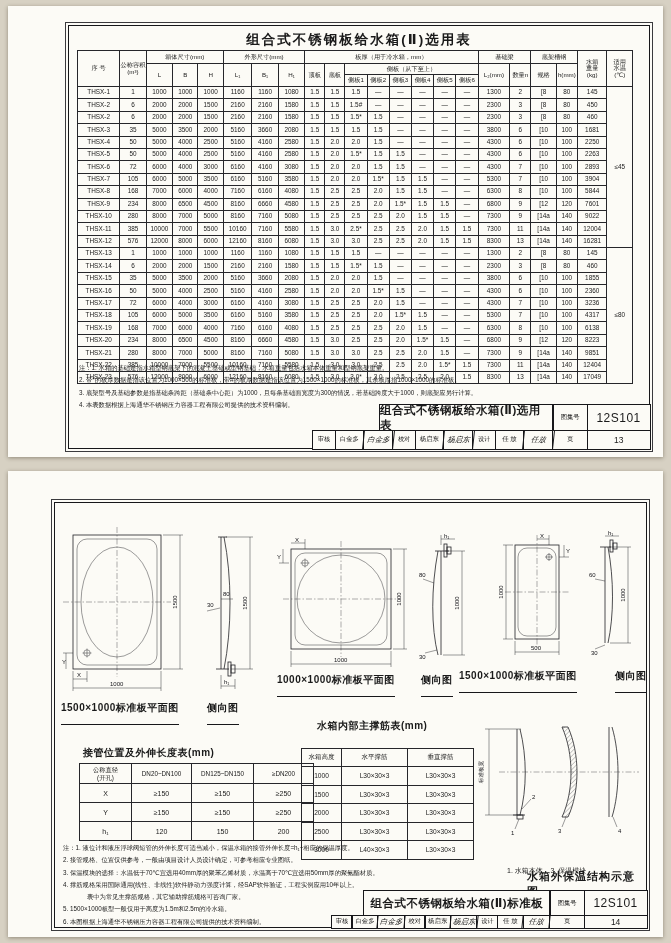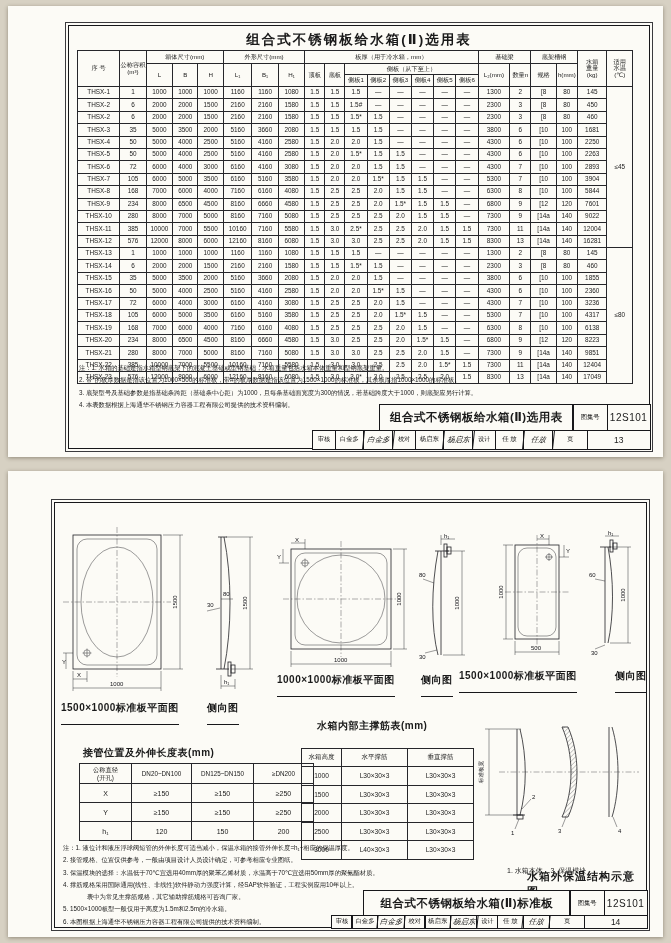--- a/index.html
+++ b/index.html
@@ -25,21 +25,21 @@
   #notes13{left:10px;top:336px;width:565px;}
   #notes14{left:8px;top:339px;width:560px;}
   .nline{white-space:nowrap;}
   .nline.cont{padding-left:24px;}
   
   .tbrow{position:absolute;display:flex;background:#fcfbf6;}
   .tbc{border:1.5px solid #17171a;display:flex;align-items:center;justify-content:center;box-sizing:border-box;margin-left:-1.5px;}
   .tbc:first-child{margin-left:0;}
   .tb-main{flex:1;font-size:11.5px;font-weight:bold;letter-spacing:.5px;}
   .tb-albl{width:36px;font-size:6.3px;}
-  .tb-ano{width:44px;font-size:10px;letter-spacing:.5px;}
+  .tb-ano{width:64px;font-size:12px;letter-spacing:.5px;}
   .sg-l{flex:.8;font-size:6.2px;}
   .sg-n{flex:1;font-size:6.4px;}
   .sg-s{flex:1.05;font-size:7.5px;font-style:italic;transform:skewX(-6deg);}
   .sg-p{width:36px;font-size:6.4px;}
   .sg-no{width:64px;font-size:8.5px;}
   
   .cap{position:absolute;font-size:10px;font-weight:bold;border-bottom:1.4px solid #17171a;padding-bottom:9px;letter-spacing:.5px;white-space:nowrap;}
   .ttl{position:absolute;font-size:10px;font-weight:bold;letter-spacing:.5px;white-space:nowrap;}
   .smtbl th,.smtbl td{border:1px solid #26262a;text-align:center;vertical-align:middle;padding:0;font-weight:normal;}
   #pipet{position:absolute;left:24px;top:260px;width:234px;}

